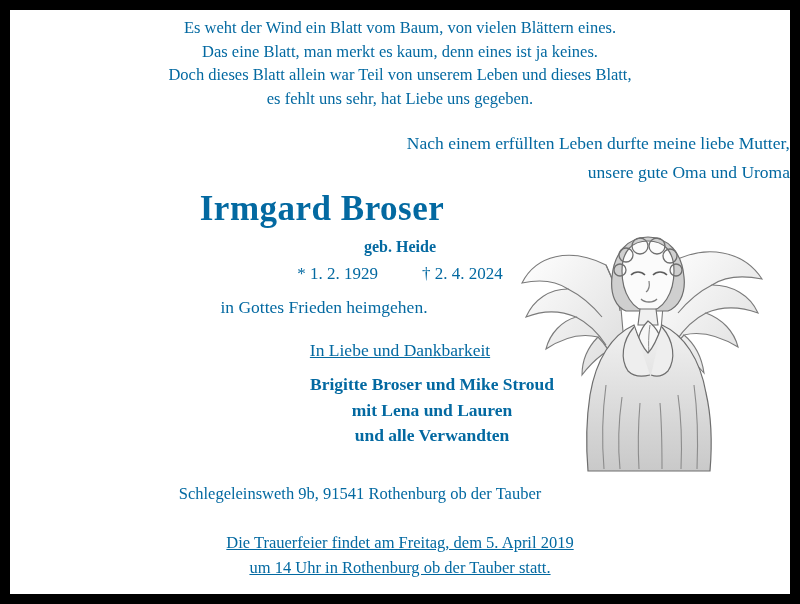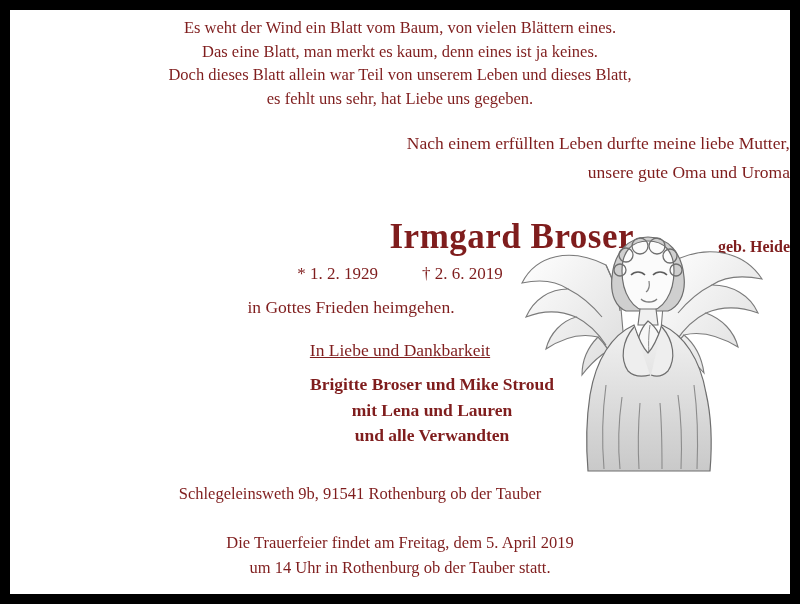--- a/index.html
+++ b/index.html
@@ -8,21 +8,21 @@
     background: #ffffff;
   }
   .page {
     position: relative;
     width: 800px;
     height: 604px;
     background: #ffffff;
     box-sizing: border-box;
     overflow: hidden;
     font-family: "Liberation Serif", serif;
-    color: #7f1d1d;
+    color: #0369a1;
   }
   .frame {
     position: absolute;
     left: 0;
     top: 0;
     width: 800px;
     height: 604px;
     box-sizing: border-box;
     border: 10px solid #000000;
   }
@@ -55,33 +55,32 @@
     text-align: right;
     font-size: 17.5px;
     line-height: 29px;
   }
 
   .name {
     position: absolute;
     left: 0;
     top: 179px;
     width: 624px;
-    text-align: right;
+    text-align: center;
     font-size: 35px;
     font-weight: bold;
     letter-spacing: 0.5px;
-    margin-top: 28px;
   }
 
   .born-name {
     position: absolute;
     left: 0;
     top: 228px;
     width: 780px;
-    text-align: right;
+    text-align: center;
     font-size: 16px;
     font-weight: bold;
   }
 
   .dates {
     position: absolute;
     left: 0;
     top: 254px;
     width: 780px;
     text-align: center;
@@ -89,21 +88,20 @@
   }
   .dates .gap { display: inline-block; width: 44px; }
 
   .peace {
     position: absolute;
     left: 0;
     top: 287px;
     width: 628px;
     text-align: center;
     font-size: 17.5px;
-    padding-left: 27px;
   }
 
   .thanks {
     position: absolute;
     left: 0;
     top: 330px;
     width: 780px;
     text-align: center;
     font-size: 17.5px;
     text-decoration: underline;
@@ -132,20 +130,21 @@
   }
 
   .ceremony {
     position: absolute;
     left: 0;
     top: 520px;
     width: 780px;
     text-align: center;
     font-size: 16.5px;
     line-height: 25px;
+    text-decoration: underline;
   }
 
   
   .angel {
     position: absolute;
     left: 500px;
     top: 215px;
     width: 270px;
     height: 250px;
   }
@@ -168,21 +167,21 @@
     <div class="intro">
       <div>Nach einem erfüllten Leben durfte meine liebe Mutter,</div>
       <div>unsere gute Oma und Uroma</div>
     </div>
 
     <div class="name">Irmgard Broser</div>
 
     <div class="born-name">geb. Heide</div>
 
     <div class="dates">
-      <span>* 1. 2. 1929</span><span class="gap"></span><span>† 2. 6. 2019</span>
+      <span>* 1. 2. 1929</span><span class="gap"></span><span>† 2. 4. 2024</span>
     </div>
 
     <div class="peace">in Gottes Frieden heimgehen.</div>
 
     <div class="thanks">In Liebe und Dankbarkeit</div>
 
     <div class="family">
       <div>Brigitte Broser und Mike Stroud</div>
       <div>mit Lena und Lauren</div>
       <div>und alle Verwandten</div>

